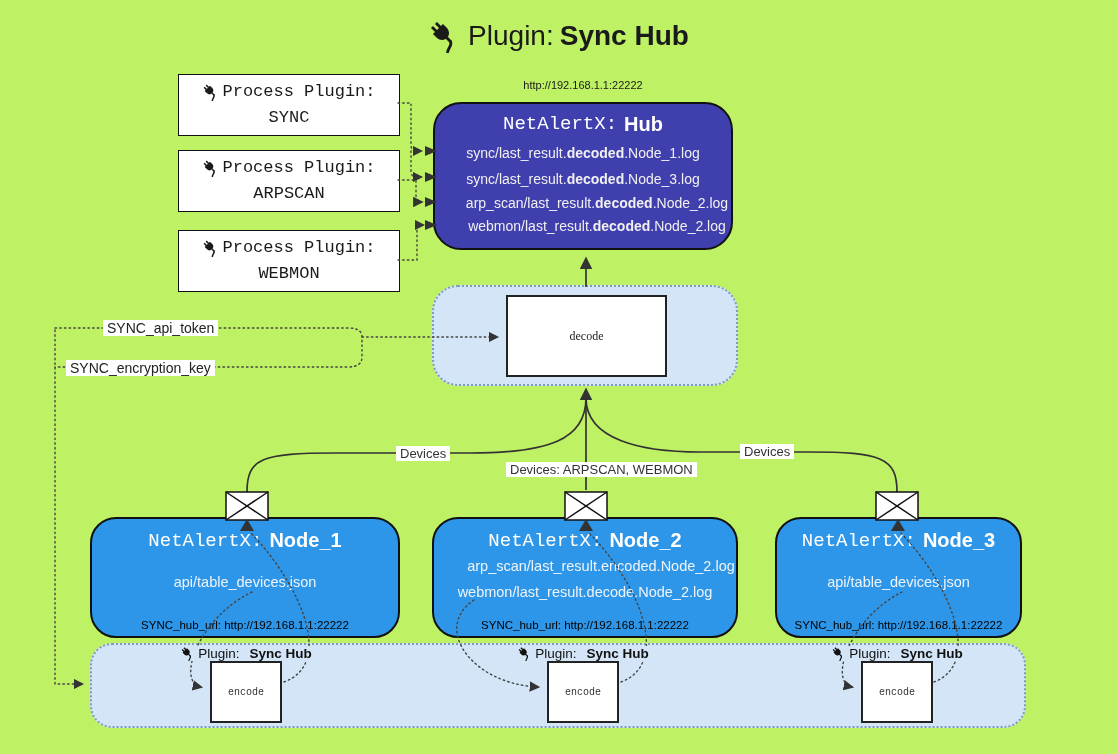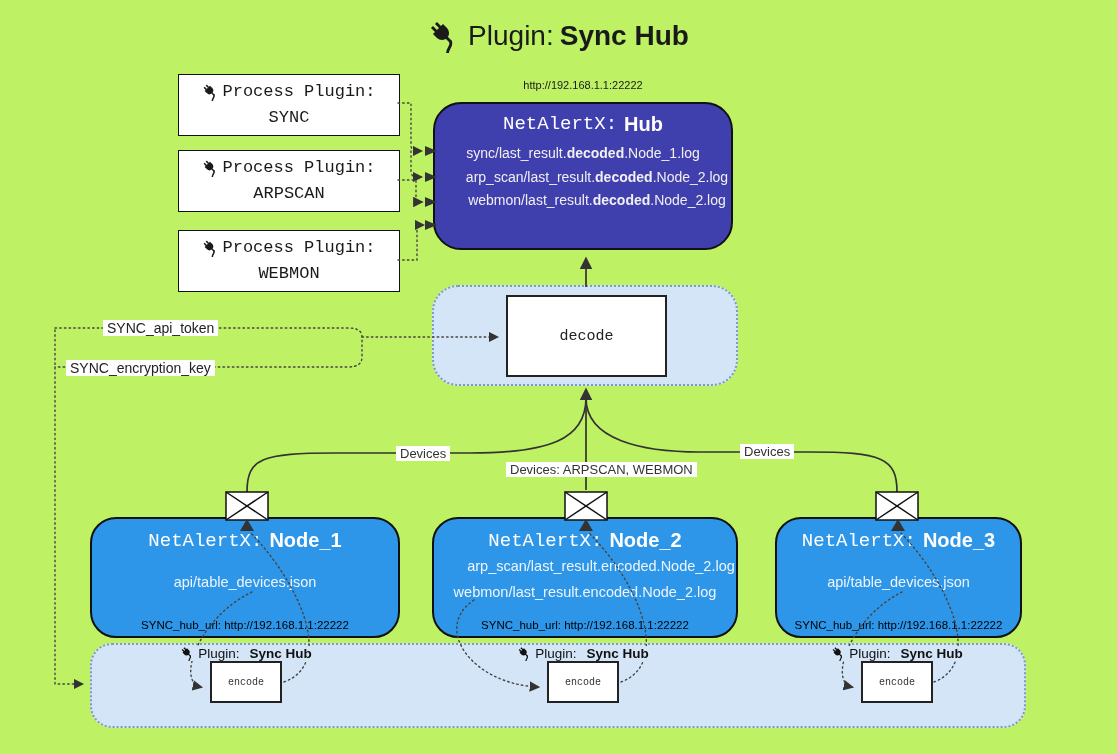--- a/index.html
+++ b/index.html
@@ -29,22 +29,22 @@
   .mono-prefix{font-family:"Liberation Mono",monospace;font-size:19px;color:#fff;margin-right:7px;}
   .bold-name{font-weight:bold;font-size:20px;color:#fff;}
 
   
   .panel{background:#d3e5f7;border:2px dotted #7d9cba;box-sizing:border-box;}
   .decode-panel{left:432px;top:285px;width:306px;height:101px;border-radius:26px;}
   .band{left:90px;top:643px;width:936px;height:85px;border-radius:22px;}
 
   .whitebox{background:#fff;border:2px solid #222;box-sizing:border-box;
             font-family:"Liberation Mono",monospace;color:#222;display:flex;align-items:center;justify-content:center;}
-  .decode-box{left:506px;top:295px;width:161px;height:82px;font-size:15px;z-index:2;}
-  .encode-box{top:661px;width:72px;height:42px;font-size:10px;z-index:2;color:#333;}
+  .decode-box{left:506px;top:295px;width:161px;height:82px;font-size:12px;z-index:2;font-family:Liberation Serif, serif;}
+  .encode-box{top:661px;width:72px;height:62px;font-size:10px;z-index:2;color:#333;}
 
   
   .linelabel{z-index:6;background:#fff;padding:0 4px;font-size:14px;color:#222;white-space:nowrap;}
   .edgelabel{z-index:6;background:#fff;padding:0 4px;font-size:13px;color:#333;white-space:nowrap;}
 
   
   .node{top:517px;height:121px;background:#2e96e8;border:2px solid #111;border-radius:26px;
         box-sizing:border-box;color:#eef4fb;}
   .node-title{margin-top:10px;display:flex;align-items:center;justify-content:center;}
   .node-line{text-align:center;font-size:14.5px;color:#eef4fb;}
@@ -110,20 +110,21 @@
     <div>WEBMON</div>
   </div>
 
   <div class="abs hub-url">http://192.168.1.1:22222</div>
   <div class="abs hub">
     <div class="hub-title">
       <span class="mono-prefix">NetAlertX:</span>
       <span class="bold-name">Hub</span>
     </div>
     <div class="hub-line tall"><span>sync/last_result.</span><b>decoded</b><span>.Node_1.log</span></div>
+    <div class="hub-line tall"><span>sync/last_result.</span><b>decoded</b><span>.Node_3.log</span></div>
     <div class="hub-line short"><span>arp_scan/last_result.</span><b>decoded</b><span>.Node_2.log</span></div>
     <div class="hub-line short"><span>webmon/last_result.</span><b>decoded</b><span>.Node_2.log</span></div>
   </div>
 
   <div class="abs panel decode-panel"></div>
   <div class="abs whitebox decode-box">
     <span>decode</span>
   </div>
 
   <span class="abs linelabel" style="left:103px;top:320px;">SYNC_api_token</span>
@@ -140,21 +141,21 @@
     </div>
     <div class="node-line" style="margin-top:22px;">api/table_devices.json</div>
     <div class="node-url">SYNC_hub_url: http://192.168.1.1:22222</div>
   </div>
   <div class="abs node" style="left:432px;width:306px;">
     <div class="node-title">
       <span class="mono-prefix">NetAlertX:</span>
         <span class="bold-name">Node_2</span>
     </div>
     <div class="node-line" style="margin-top:6px;padding-left:32px;">arp_scan/last_result.encoded.Node_2.log</div>
-    <div class="node-line" style="margin-top:10px;">webmon/last_result.encoded.Node_2.log</div>
+    <div class="node-line" style="margin-top:10px;">webmon/last_result.decode.Node_2.log</div>
     <div class="node-url">SYNC_hub_url: http://192.168.1.1:22222</div>
   </div>
   <div class="abs node" style="left:775px;width:247px;">
     <div class="node-title">
       <span class="mono-prefix">NetAlertX:</span>
         <span class="bold-name">Node_3</span>
     </div>
     <div class="node-line" style="margin-top:22px;">api/table_devices.json</div>
     <div class="node-url">SYNC_hub_url: http://192.168.1.1:22222</div>
   </div>

